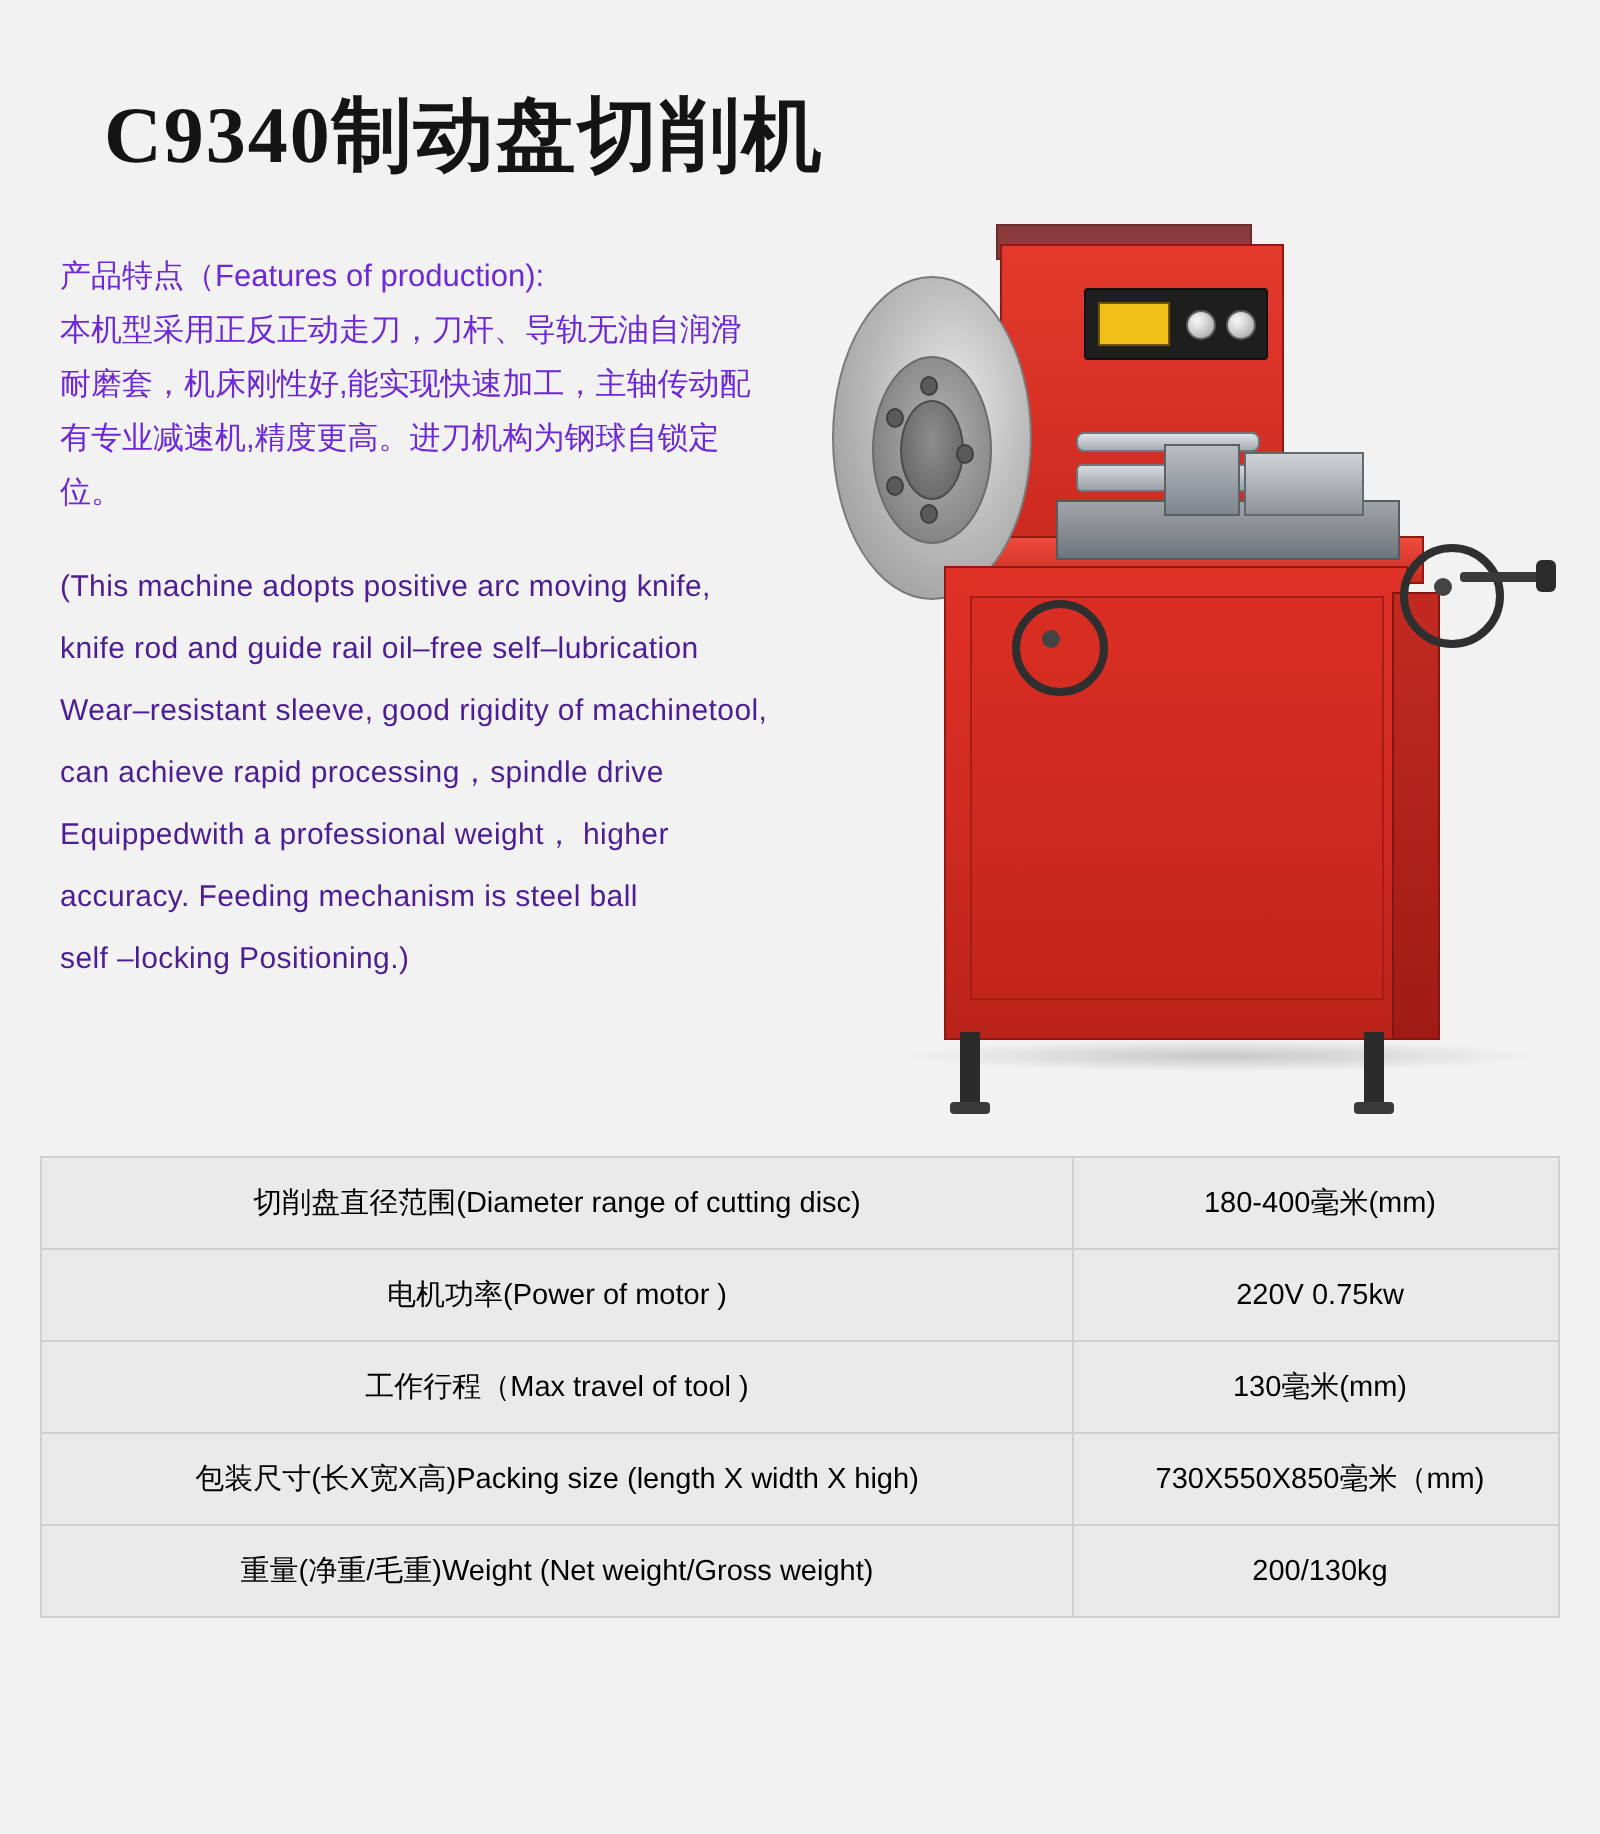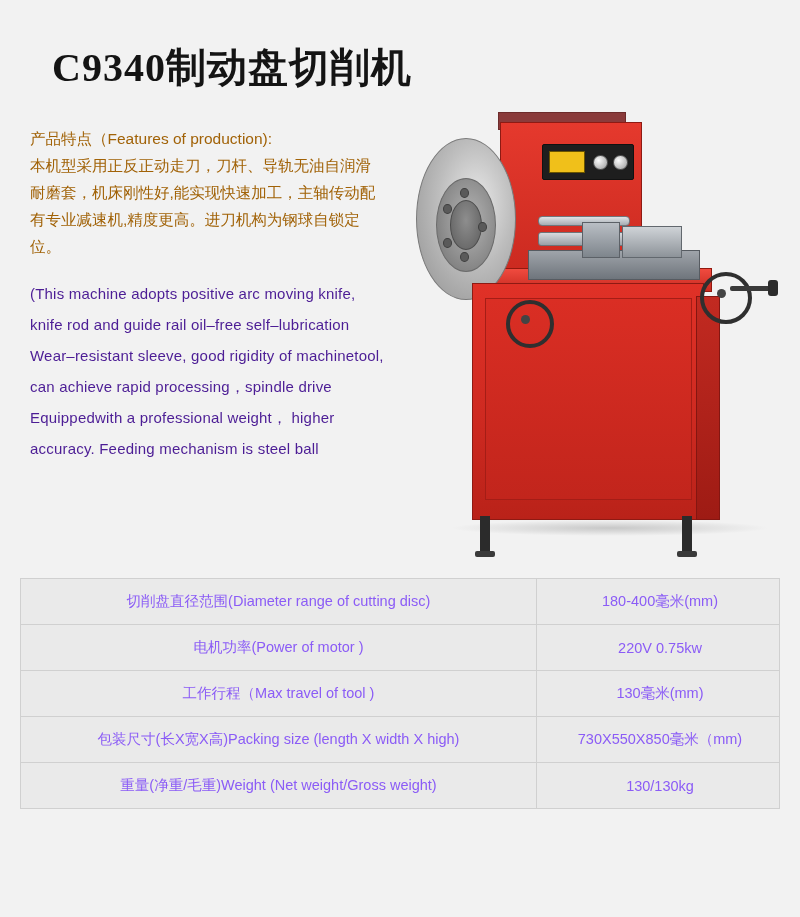--- a/index.html
+++ b/index.html
@@ -33,21 +33,21 @@
   }
   .features-block {
     position: absolute;
     left: 30px;
     top: 125px;
     width: 400px;
   }
   .feat-cn {
     font-size: 15.5px;
     line-height: 27px;
-    color: #a16207;
+    color: #6d28d9;
     font-family: "Liberation Sans", sans-serif;
   }
   .feat-cn p {
     margin: 0;
   }
   .feat-en {
     margin-top: 18px;
     font-size: 15px;
     line-height: 31px;
     color: #4c1d95;
@@ -317,21 +317,21 @@
     width: 760px;
     border-collapse: collapse;
     table-layout: fixed;
   }
   .spec-table tr {
     height: 46px;
   }
   .spec-table td {
     border: 1px solid #d0d0d0;
     font-size: 14.5px;
-    color: #8b5cf6;
+    color: #000000;
     padding: 0 14px;
     vertical-align: middle;
   }
   .spec-table td.label {
     width: 487px;
     background: #eaeaea;
     text-align: center;
   }
   .spec-table td.value {
     background: #eaeaea;
@@ -354,20 +354,21 @@
       <p>有专业减速机,精度更高。进刀机构为钢球自锁定</p>
       <p>位。</p>
     </div>
     <div class="feat-en">
       <p>(This machine adopts positive arc moving knife,</p>
       <p>knife rod and guide rail oil–free self–lubrication</p>
       <p>Wear–resistant sleeve, good rigidity of machinetool,</p>
       <p>can achieve rapid processing，spindle drive</p>
       <p>Equippedwith a professional weight，  higher</p>
       <p>accuracy. Feeding mechanism is steel ball</p>
+      <p>self –locking Positioning.)</p>
     </div>
   </div>
 
   <div class="machine">
     <div class="shadow-floor"></div>
 
     <div class="head-top"></div>
     <div class="head-box"></div>
 
     <div class="control-panel">
@@ -426,18 +427,18 @@
       <tr>
         <td class="label">工作行程（Max travel of tool )</td>
         <td class="value">130毫米(mm)</td>
       </tr>
       <tr>
         <td class="label">包装尺寸(长X宽X高)Packing size (length X width X high)</td>
         <td class="value">730X550X850毫米（mm)</td>
       </tr>
       <tr>
         <td class="label">重量(净重/毛重)Weight (Net weight/Gross weight)</td>
-        <td class="value">130/130kg</td>
+        <td class="value">200/130kg</td>
       </tr>
     </tbody>
   </table>
 
 </div>
 
 </body></html>

